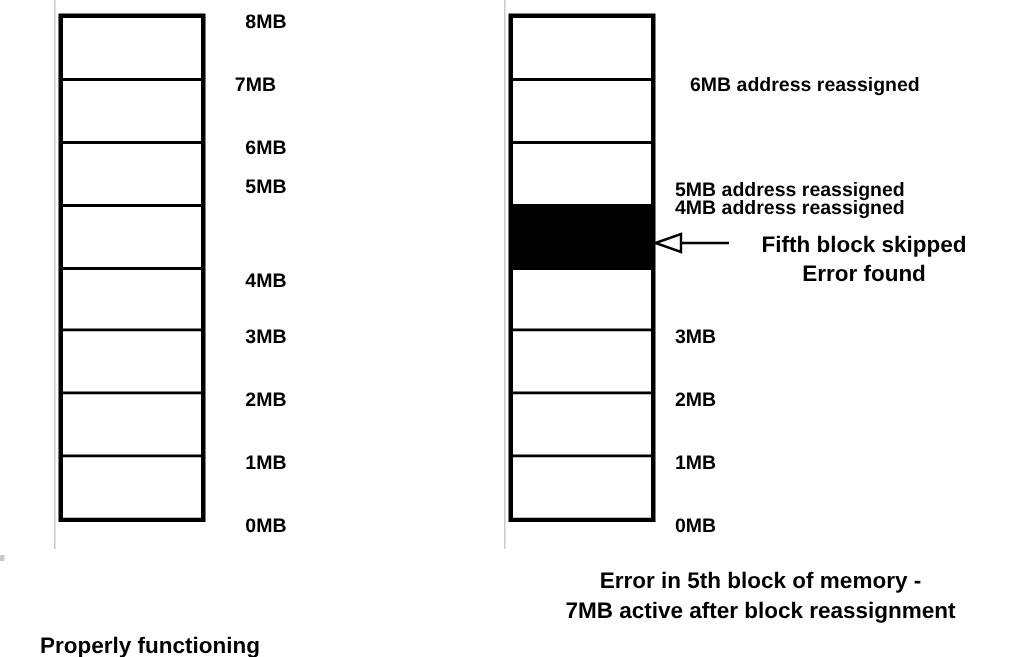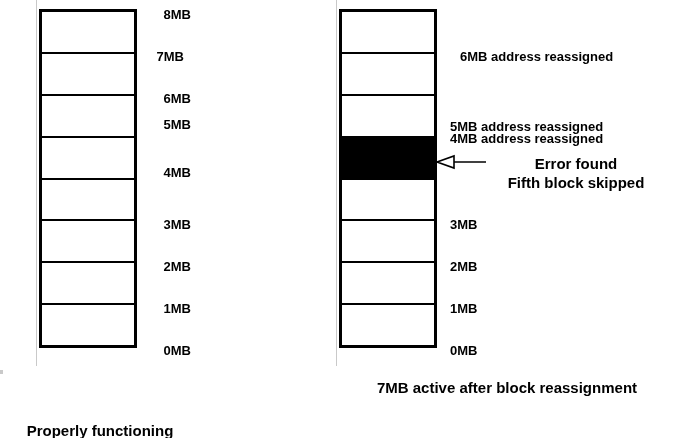--- a/index.html
+++ b/index.html
@@ -111,21 +111,21 @@
     <div class="mem-block"></div>
     <div class="mem-block"></div>
     <div class="mem-block"></div>
     <div class="mem-block last"></div>
   </div>
 
   <div class="tick-label right-align" style="left:139px; top:14px; width:52px;">8MB</div>
   <div class="tick-label right-align" style="left:132px; top:56px; width:52px;">7MB</div>
   <div class="tick-label right-align" style="left:139px; top:98px; width:52px;text-align:right;">6MB</div>
   <div class="tick-label right-align" style="left:139px; top:124px; width:52px;">5MB</div>
-  <div class="tick-label right-align" style="left:139px; top:172px; width:52px;">4MB</div>
+  <div class="tick-label right-align" style="left:139px; top:187px; width:52px;">4MB</div>
   <div class="tick-label right-align" style="left:139px; top:224px; width:52px;">3MB</div>
   <div class="tick-label right-align" style="left:139px; top:266px; width:52px;">2MB</div>
   <div class="tick-label right-align" style="left:139px; top:308px; width:52px;">1MB</div>
   <div class="tick-label right-align" style="left:139px; top:350px; width:52px;">0MB</div>
 
   <div class="caption" style="left:10px; top:378px; width:180px;margin-top:43px;">
     <div>Properly functioning</div>
     <div>8MB Active</div>
   </div>
 
@@ -147,21 +147,22 @@
   <div class="tick-label left-align" style="left:450px; top:266px; width:232px;">2MB</div>
   <div class="tick-label left-align" style="left:450px; top:308px; width:232px;">1MB</div>
   <div class="tick-label left-align" style="left:450px; top:350px; width:232px;">0MB</div>
 
   <svg class="leader" style="left:434px; top:152px;" width="56" height="20" viewBox="0 0 56 20">
     <line x1="18" y1="10" x2="52" y2="10" stroke="#000000" stroke-width="1.6"></line>
     <polygon points="3,10 20,4 20,16" fill="#ffffff" stroke="#000000" stroke-width="1.6" stroke-linejoin="miter"></polygon>
   </svg>
 
   <div class="callout" style="left:490px; top:155px; width:172px;">
+    <div>Fifth block skipped</div>
     <div>Error found</div>
-    <div>Fifth block skipped</div>
   </div>
 
   <div class="caption" style="left:337px; top:378px; width:340px;">
+    <div>Error in 5th block of memory -</div>
     <div>7MB active after block reassignment</div>
   </div>
 
 </div>
 
 </body></html>

